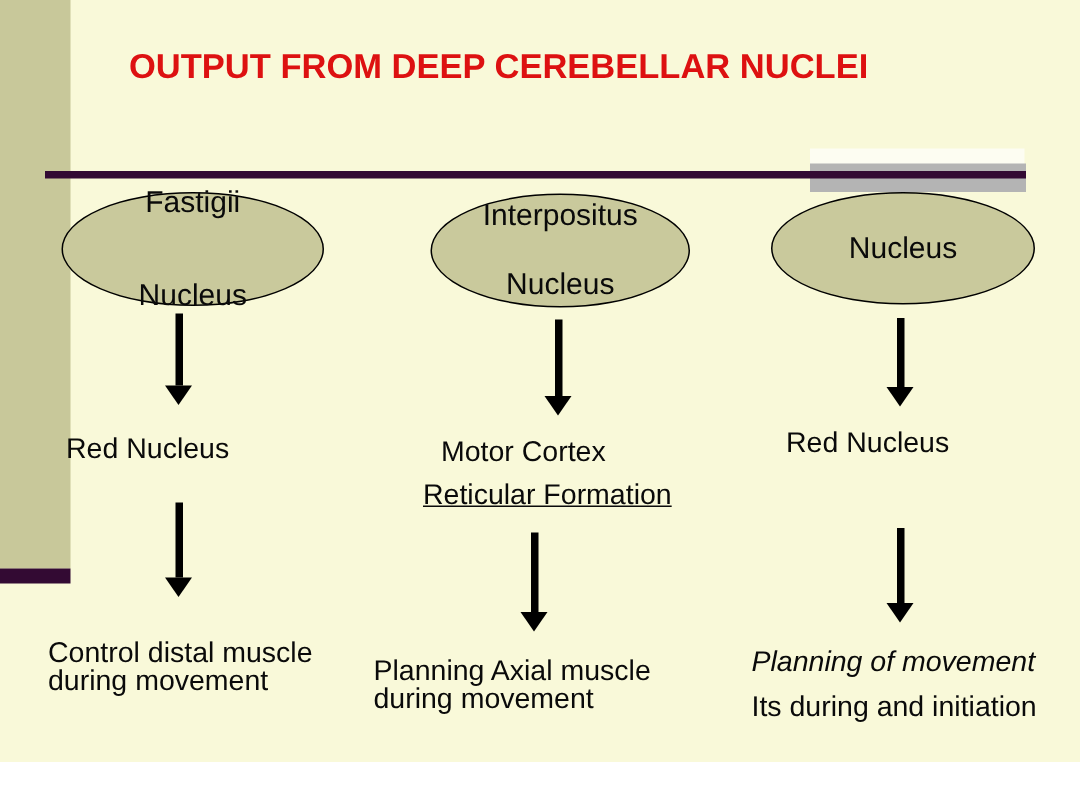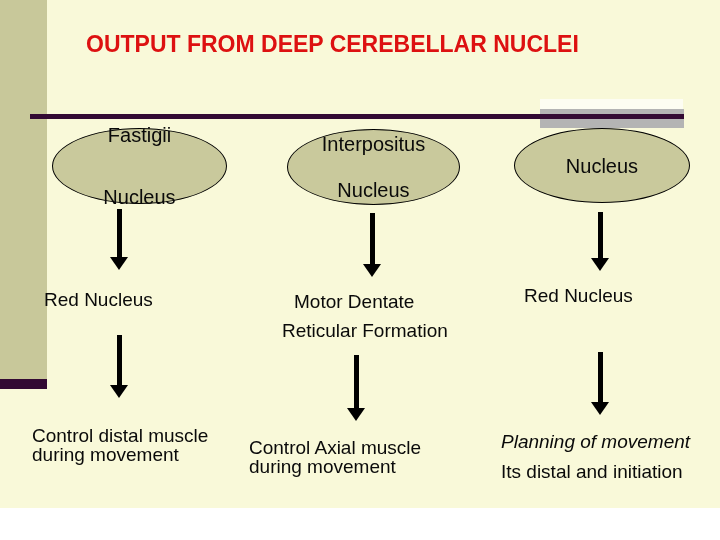--- a/index.html
+++ b/index.html
@@ -26,37 +26,37 @@
   }
   .highlight-strip{position:absolute;left:540px;top:99px;width:143px;height:11px;background:rgba(255,255,255,0.65);}
   .gray-band{position:absolute;left:540px;top:109px;width:144px;height:19px;background:var(--accent-gray);}
   .title-rule{position:absolute;left:30px;top:114px;width:654px;height:5px;background:var(--accent-purple);}
   .ellipse{
     position:absolute;border:1px solid #000;border-radius:50%;
     background:var(--shape-fill);
     display:flex;flex-direction:column;align-items:center;justify-content:center;
     text-align:center;font-size:20px;line-height:26px;
   }
-  .ellipse-1{left:52px;top:128px;width:175px;height:76px;gap:36px;}
+  .ellipse-1{left:41px;top:128px;width:175px;height:76px;gap:36px;}
   .ellipse-2{left:287px;top:129px;width:173px;height:76px;gap:20px;}
   .ellipse-3{left:514px;top:128px;width:176px;height:75px;}
   .arrow{position:absolute;display:flex;flex-direction:column;align-items:center;width:18px;}
   .arrow .shaft{width:5px;background:#000;}
   .arrow .head{width:0;height:0;border-left:9px solid transparent;border-right:9px solid transparent;border-top:13px solid #000;}
   .a1{left:110px;top:209px;} .a1 .shaft{height:48px;}
   .a2{left:110px;top:335px;} .a2 .shaft{height:50px;}
   .a3{left:363px;top:213px;} .a3 .shaft{height:51px;}
   .a4{left:347px;top:355px;} .a4 .shaft{height:53px;}
   .a5{left:591px;top:212px;} .a5 .shaft{height:46px;}
   .a6{left:591px;top:352px;} .a6 .shaft{height:50px;}
   .label{position:absolute;font-size:19px;text-align:left;white-space:nowrap;}
   .c1-target{left:44px;top:289px;width:160px;}
   .c1-outcome{left:32px;top:426px;width:214px;line-height:19px;}
   .c2-target-1{left:294px;top:291px;width:160px;}
-  .c2-target-2{left:282px;top:320px;width:186px;}
+  .c2-target-2{left:282px;top:320px;width:186px;text-decoration:underline;}
   .c2-outcome{left:249px;top:438px;width:214px;line-height:19px;}
   .c3-target-1{left:524px;top:285px;width:160px;}
   .c3-target-2{left:524px;top:315px;width:160px;}
   .c3-outcome-1{left:501px;top:431px;width:200px;font-style:italic;}
   .c3-outcome-2{left:501px;top:461px;width:200px;}
 </style>
 </head>
 <body>
 
 <div class="slide">
@@ -89,39 +89,39 @@
   </div>
 
   <div class="ellipse ellipse-2">
     <div>Interpositus</div>
     <div>Nucleus</div>
   </div>
   <div class="arrow a3">
     <div class="shaft"></div>
     <div class="head"></div>
   </div>
-  <div class="label c2-target-1">Motor Dentate</div>
+  <div class="label c2-target-1">Motor Cortex</div>
   <div class="label c2-target-2">Reticular Formation</div>
   <div class="arrow a4">
     <div class="shaft"></div>
     <div class="head"></div>
   </div>
   <div class="label c2-outcome">
-    <div>Control Axial muscle</div>
+    <div>Planning Axial muscle</div>
     <div>during movement</div>
   </div>
 
   <div class="ellipse ellipse-3">
     <div>Nucleus</div>
   </div>
   <div class="arrow a5">
     <div class="shaft"></div>
     <div class="head"></div>
   </div>
   <div class="label c3-target-1">Red Nucleus</div>
   <div class="arrow a6">
     <div class="shaft"></div>
     <div class="head"></div>
   </div>
   <div class="label c3-outcome-1">Planning of movement</div>
-  <div class="label c3-outcome-2">Its distal and initiation</div>
+  <div class="label c3-outcome-2">Its during and initiation</div>
 
 </div>
 
 </body></html>

